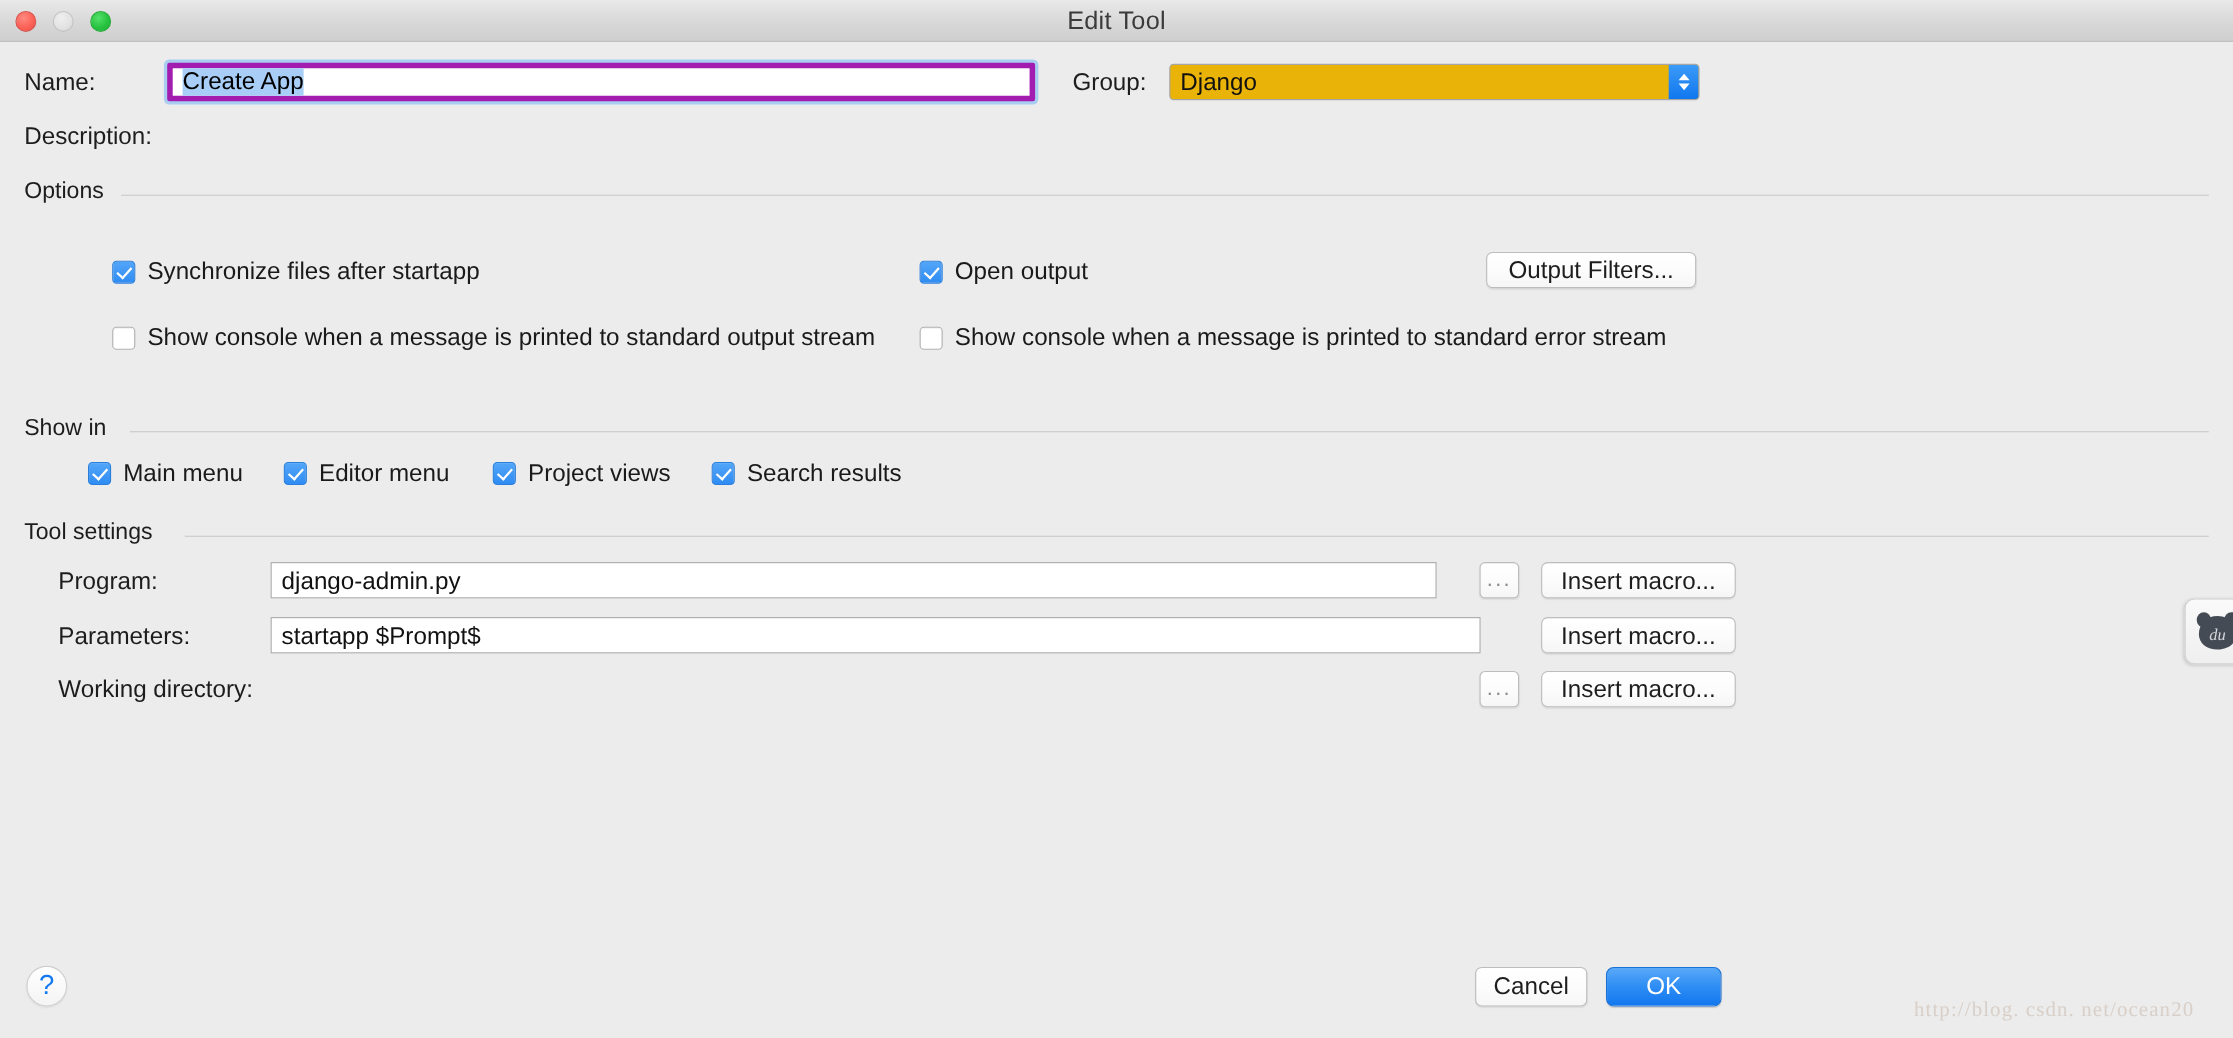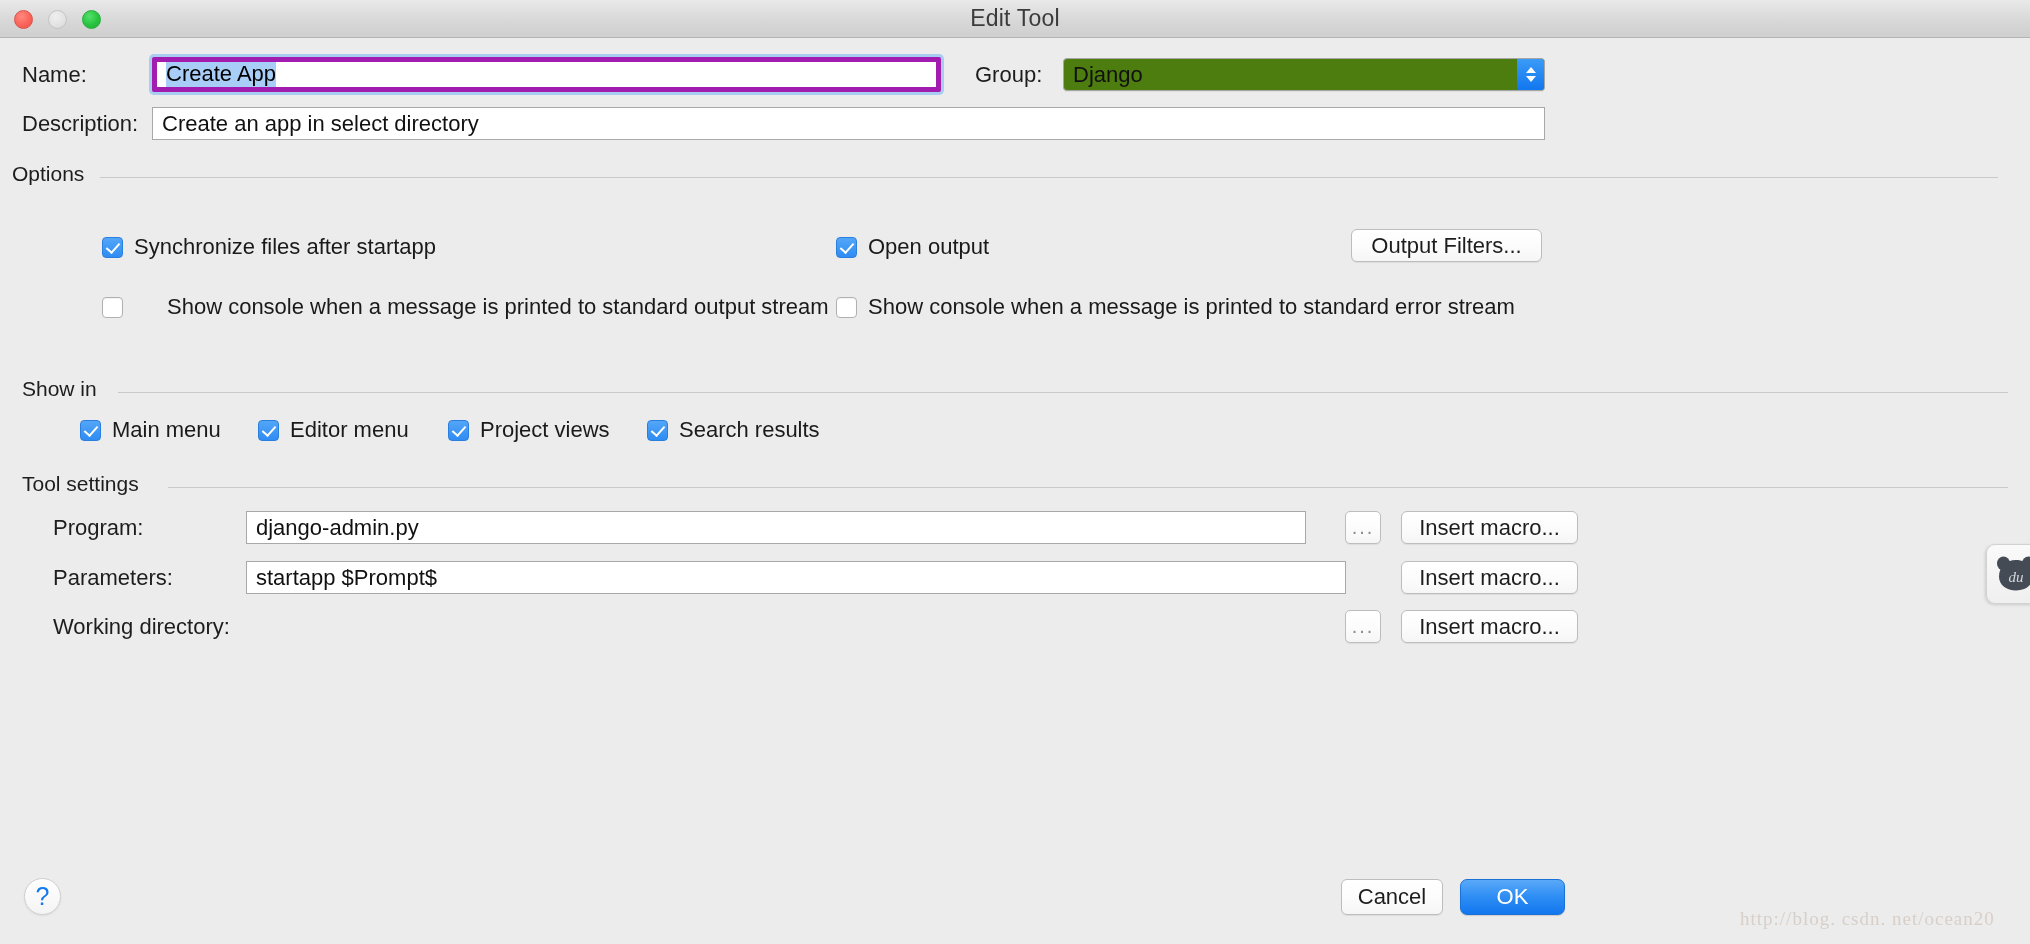--- a/index.html
+++ b/index.html
@@ -82,21 +82,21 @@
     padding: 1px 0 2px 0;
   }
 
   
   #group-combo {
     position: absolute;
     left: 1063px;
     top: 58px;
     width: 482px;
     height: 33px;
-    background: #4d7c0f;
+    background: #eab308;
     border: 1px solid #a6a6a6;
     border-radius: 4px;
     box-sizing: border-box;
     display: flex;
     align-items: center;
     box-shadow: 0 1px 0 rgba(0,0,0,0.06);
   }
   #group-combo-value {
     font-size: 22px;
     color: #111111;
@@ -280,42 +280,39 @@
   <div class="lbl" style="left:975px; top:62px;">Group:</div>
   <div id="group-combo">
     <span id="group-combo-value">Django</span>
     <span id="group-combo-arrows">
       <span class="combo-chev up"></span>
       <span class="combo-chev down"></span>
     </span>
   </div>
 
   <div class="lbl" style="left:22px; top:111px;">Description:</div>
-  <div class="field" style="left:152px; top:107px; width:1393px; height:33px;">
-    <span>Create an app in select directory</span>
-  </div>
-
-  <div class="section" style="left:12px; top:162px; width:1986px;">
+
+  <div class="section" style="left:22px; top:162px; width:1986px;">
     <div class="section-title">Options</div>
     <div class="section-rule" style="left:88px; width:1898px;"></div>
   </div>
 
   <div class="cbrow" style="left:102px; top:234px;">
     <span class="cbox on"></span>
     <span class="cblabel">Synchronize files after startapp</span>
   </div>
 
   <div class="cbrow" style="left:836px; top:234px;">
     <span class="cbox on"></span>
     <span class="cblabel">Open output</span>
   </div>
 
   <div class="btn" style="left:1319px; top:229px; width:191px; height:33px;">Output Filters...</div>
 
-  <div class="cbrow" style="left:102px; top:294px;gap:33px;">
+  <div class="cbrow" style="left:102px; top:294px;">
     <span class="cbox off"></span>
     <span class="cblabel">Show console when a message is printed to standard output stream</span>
   </div>
 
   <div class="cbrow" style="left:836px; top:294px;">
     <span class="cbox off"></span>
     <span class="cblabel">Show console when a message is printed to standard error stream</span>
   </div>
 
   <div class="section" style="left:22px; top:377px; width:1986px;">

